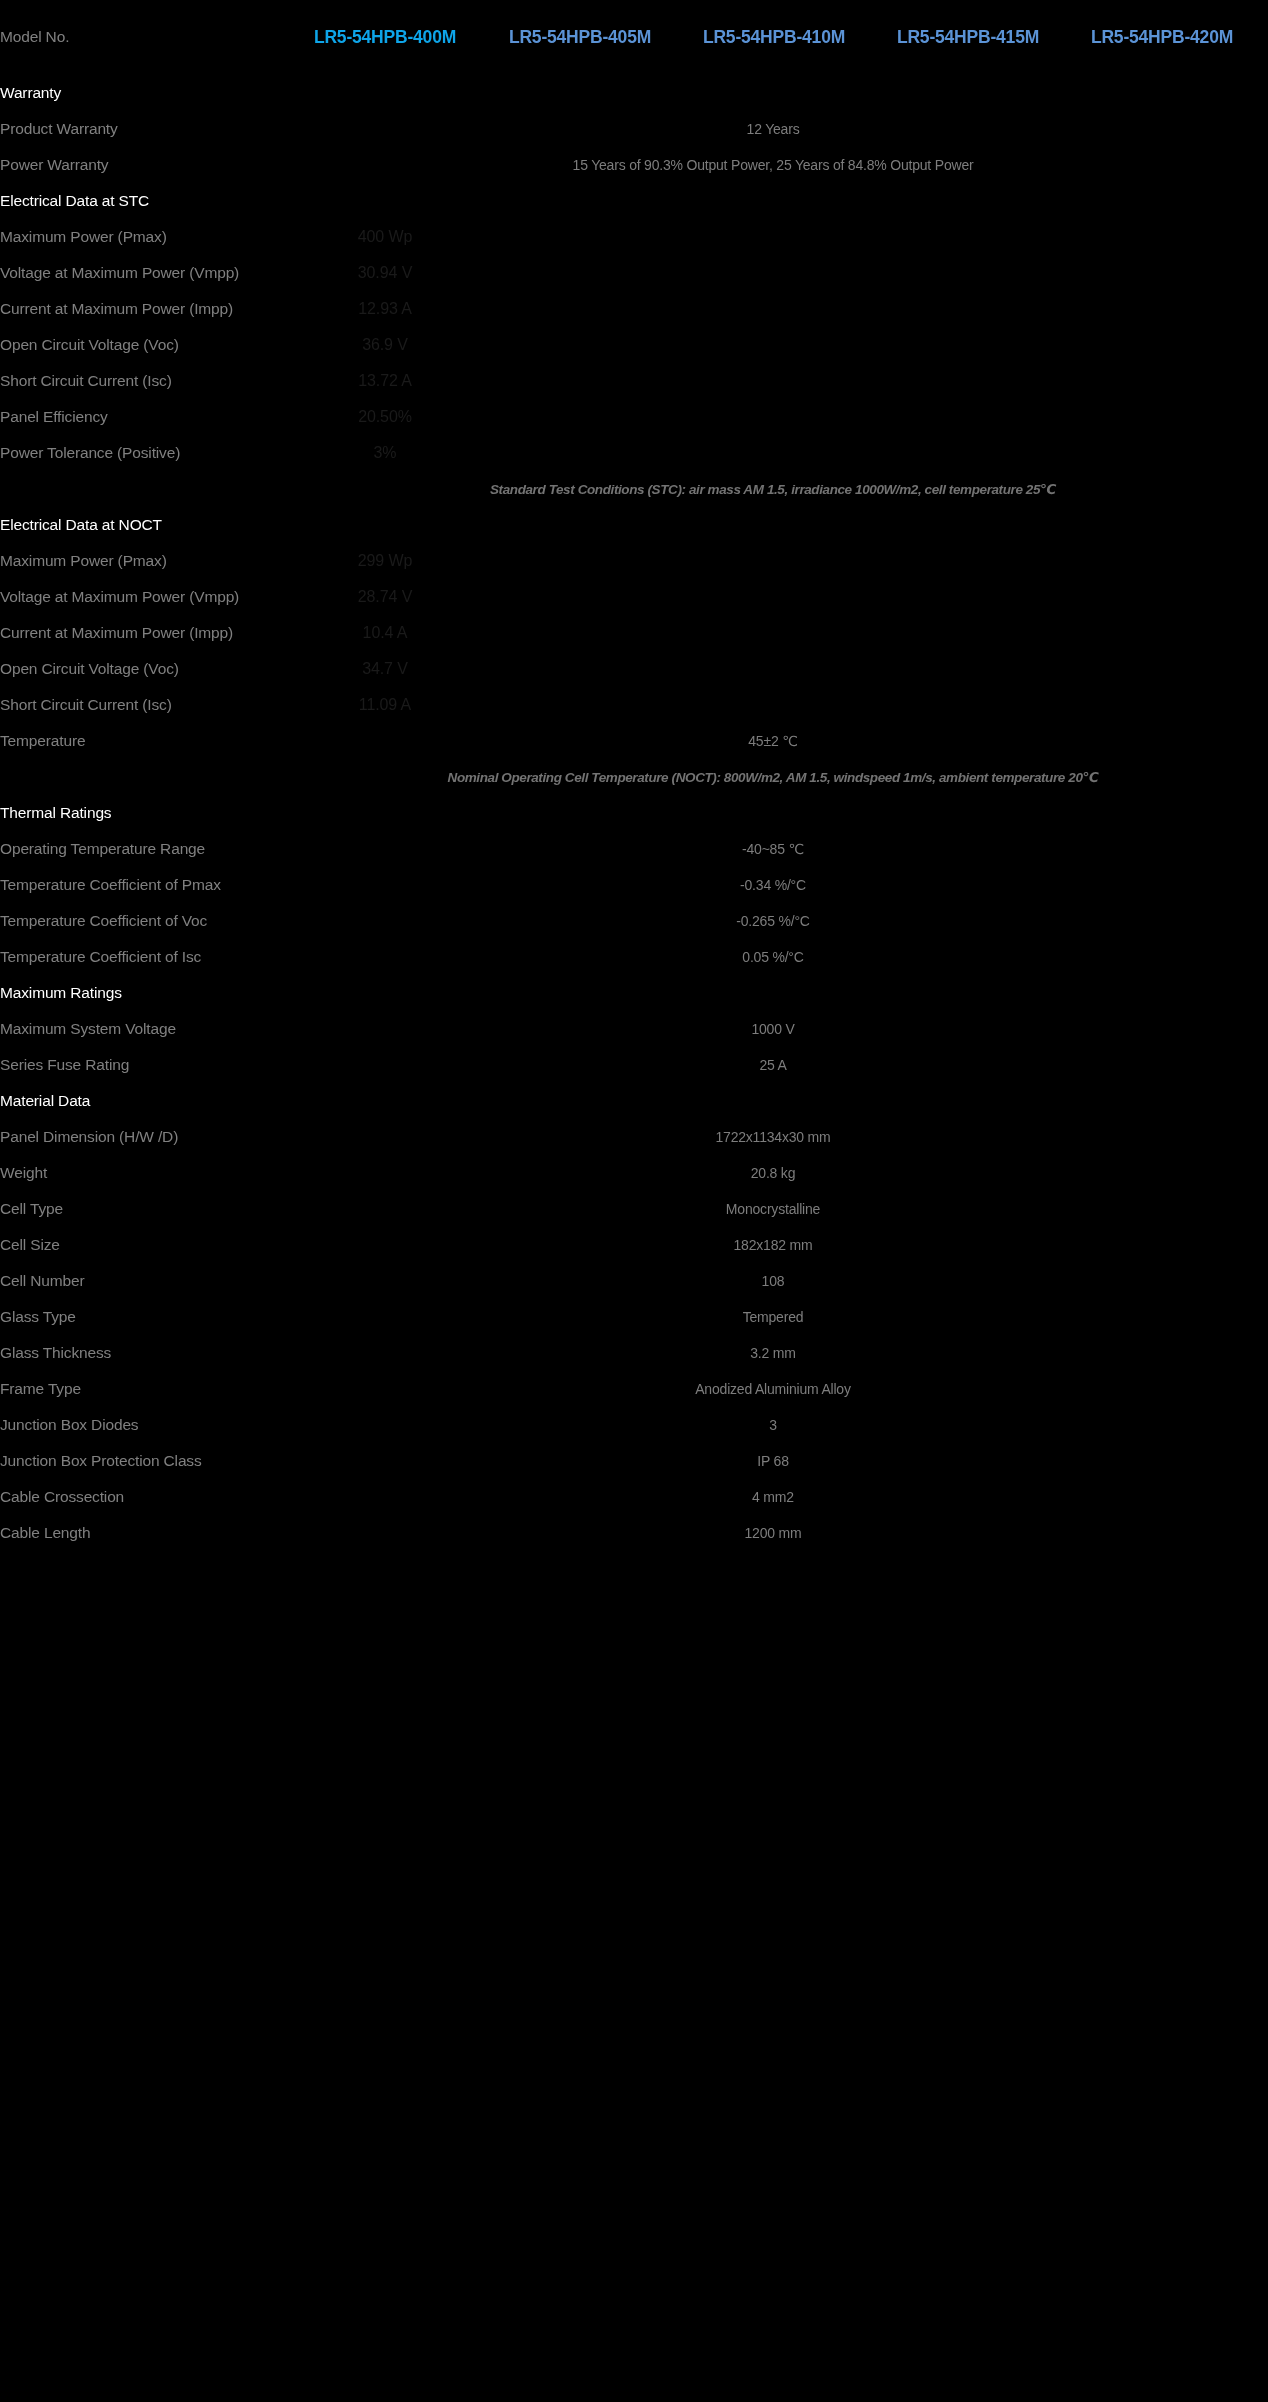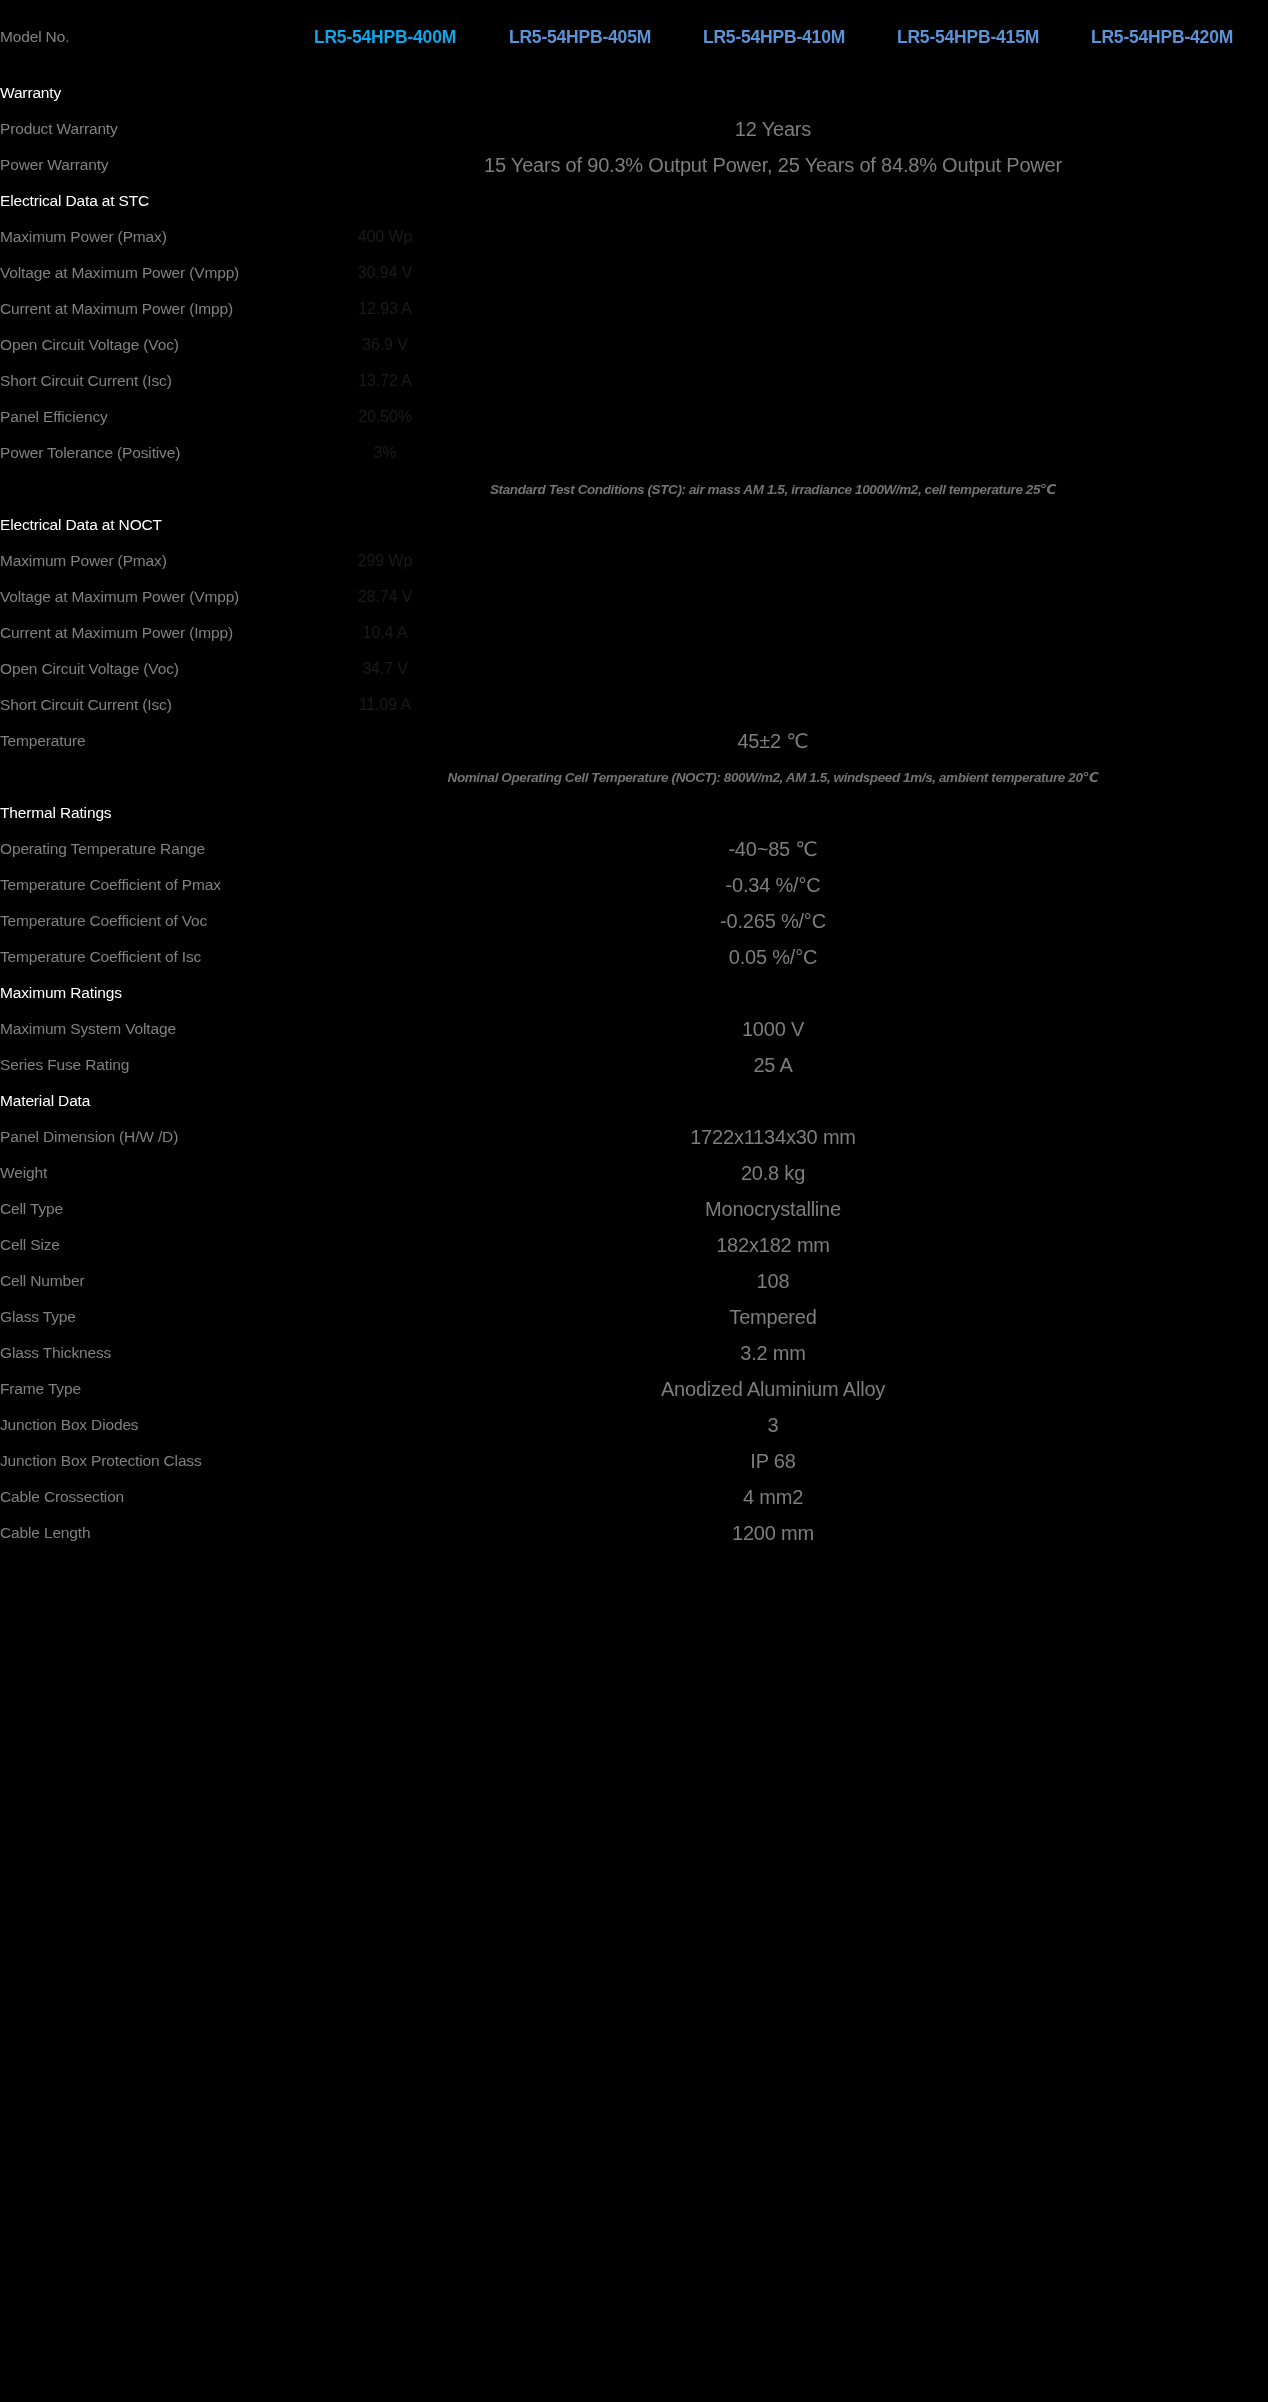--- a/index.html
+++ b/index.html
@@ -92,21 +92,21 @@
     text-align: center;
     padding: 3px 4px;
     letter-spacing: -0.1px;
   }
 
   
   td.merged {
     background: #000000;
     border: none;
     color: #7d7d7d;
-    font-size: 20px;
+    font-size: 14px;
     text-align: center;
     padding: 3px 6px;
     letter-spacing: -0.2px;
   }
 
   td.merged.note {
     font-style: italic;
     font-size: 13.5px;
     font-weight: bold;
     letter-spacing: -0.4px;

